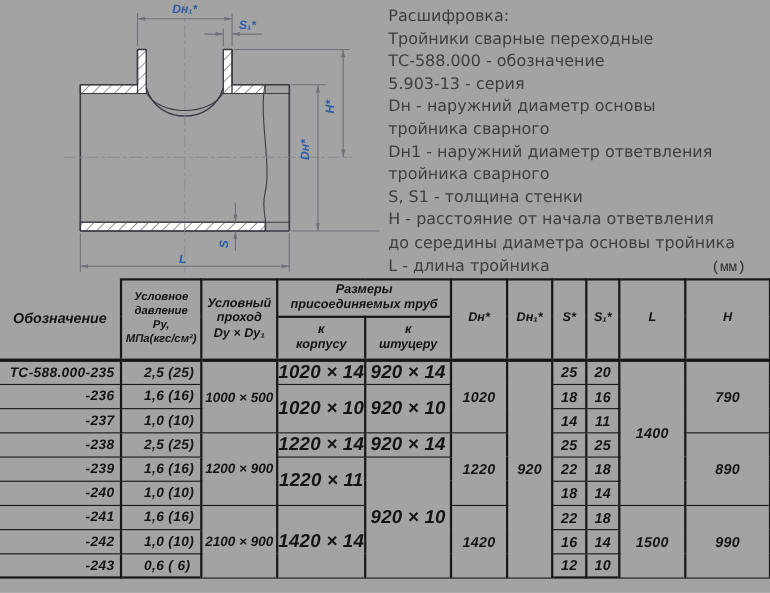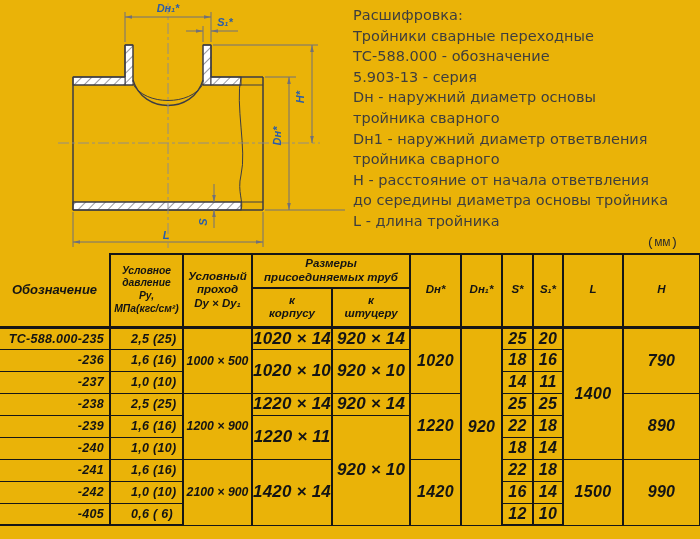--- a/index.html
+++ b/index.html
@@ -1,17 +1,17 @@
 <!DOCTYPE html>
 <html><head>
 <meta charset="utf-8">
 <style>
   html,body { margin:0; padding:0; background:#ffffff; }
   .stage {
-    position:relative; width:700px; height:539px; background:#eab308;
+    position:relative; width:700px; height:539px; background:#a3a3a3;
     overflow:hidden; font-family:"Liberation Sans", sans-serif;
   }
   
   .drawing { position:absolute; left:0; top:0; }
   .dim-label {
     fill:#2b5da8; font-family:"Liberation Sans", sans-serif;
     font-weight:bold; font-style:italic; font-size:11px;
   }
   
   .legend {
@@ -29,21 +29,21 @@
     border-collapse:collapse; table-layout:fixed;
     font-style:italic; color:#141414;
   }
   .dim-table th, .dim-table td {
     border:solid #161616; border-width:1px 2px; padding:0;
     text-align:center; vertical-align:middle; overflow:hidden;
   }
   .dim-table thead th { border-top-width:2px; font-size:11.5px; font-weight:700; line-height:1.18; }
   .dim-table thead th.th-pressure { font-size:10.3px; line-height:1.25; }
   .dim-table thead th span { display:block; }
-  .dim-table tbody td { font-size:16px; font-weight:700; letter-spacing:0.3px; }
+  .dim-table tbody td { font-size:13px; font-weight:700; letter-spacing:0.3px; }
   .dim-table tbody tr { height:22px; }
   .dim-table tbody tr:first-child td { border-top-width:3px;margin-top:10px; }
   .dim-table tbody tr:last-child td { border-bottom-width:2px; }
   .dim-table .c1 { border-left:0; }
   .dim-table thead .c1 { border-top:0; font-size:13px; }
   .dim-table tbody .c1 { text-align:right; padding-right:5px; font-size:12.5px; }
   .dim-table tbody .c2 { text-align:left; padding-left:20px; font-size:12.5px; }
   .dim-table tbody .c3 { font-size:12.3px; letter-spacing:0; }
   .dim-table tbody .c4, .dim-table tbody .c5 { font-size:17px; letter-spacing:0.2px; }
   .hdr-row1 { height:34px; } .hdr-row2 { height:39px; }
@@ -117,20 +117,21 @@
 
   <div class="legend">
     <div>Расшифровка:</div>
     <div>Тройники сварные переходные</div>
     <div>ТС-588.000 - обозначение</div>
     <div>5.903-13 - серия</div>
     <div>Dн - наружний диаметр основы</div>
     <div>тройника сварного</div>
     <div>Dн1 - наружний диаметр ответвления</div>
     <div>тройника сварного</div>
+    <div>S, S1 - толщина стенки</div>
     <div>Н - расстояние от начала ответвления</div>
     <div>до середины диаметра основы тройника</div>
     <div>L - длина тройника</div>
   </div>
 
   <div class="units">(мм)</div>
 
   <table class="dim-table">
     <colgroup>
       <col style="width:110px">
@@ -245,20 +246,20 @@
         <td rowspan="3">1500</td>
         <td rowspan="3">990</td>
       </tr>
       <tr>
         <td class="c1">-242</td>
         <td class="c2">1,0 (10)</td>
         <td>16</td>
         <td>14</td>
       </tr>
       <tr>
-        <td class="c1">-405</td>
+        <td class="c1">-243</td>
         <td class="c2">0,6 ( 6)</td>
         <td>12</td>
         <td>10</td>
       </tr>
     </tbody>
   </table>
 </div>
 
 </body></html>

